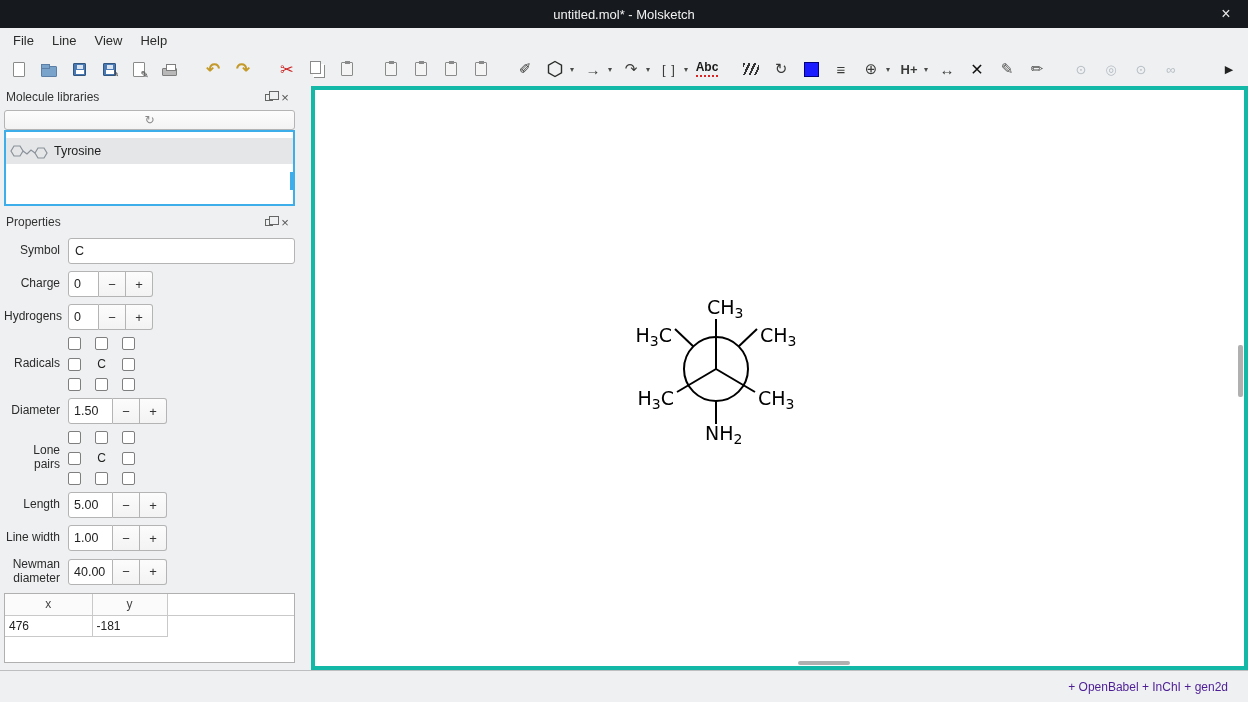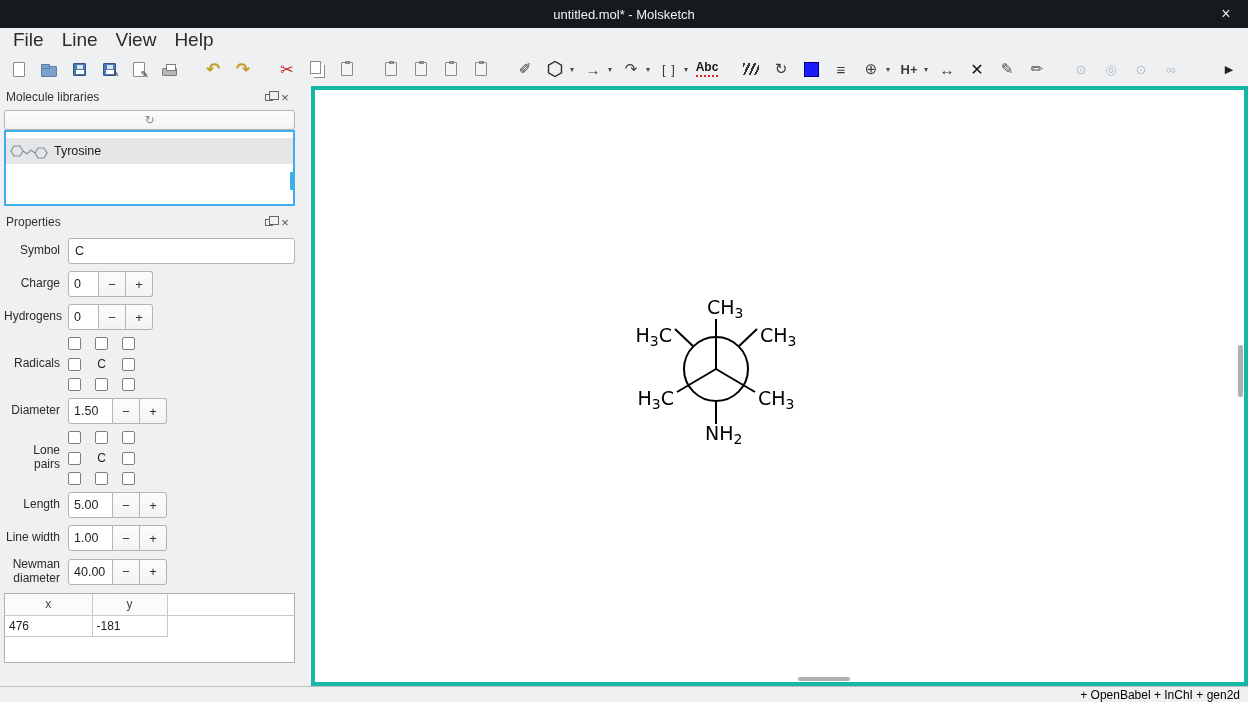--- a/index.html
+++ b/index.html
@@ -7,21 +7,21 @@
   body { font-family:"Liberation Sans","DejaVu Sans",sans-serif; font-size:13px; color:#2b2b2b; background:#eff0f1; overflow:hidden; }
   .window { width:1248px; height:702px; position:relative; display:flex; flex-direction:column; }
 
   
   .titlebar { height:28px; background:#16191d; color:#f2f2f2; display:flex; align-items:center; justify-content:center; position:relative; flex:none; }
   .titlebar .ttext { font-size:13px; }
   .titlebar .tclose { position:absolute; right:8px; top:0; width:28px; height:28px; display:flex; align-items:center; justify-content:center; color:#e8e8e8; font-size:16px; cursor:pointer; }
 
   
   .menubar { height:24px; background:#eff0f1; display:flex; align-items:center; padding-left:4px; flex:none; }
-  .menubar .mitem { padding:2px 9px; font-size:19px; color:#2b2b2b; border-radius:3px; }
+  .menubar .mitem { padding:2px 9px; font-size:13px; color:#2b2b2b; border-radius:3px; }
 
   
   .toolbar { height:34px; background:#eff0f1; display:flex; align-items:center; padding:0 4px; flex:none; }
   .tbtn { min-width:24px; height:26px; display:flex; align-items:center; justify-content:center; margin:0 3px; border-radius:3px; font-size:15px; color:#3a3a3a; cursor:pointer; flex:none; }
   .dd { width:10px; height:26px; display:flex; align-items:center; justify-content:center; font-size:8px; color:#4a4a4a; margin-left:-3px; margin-right:1px; cursor:pointer; flex:none; }
   .gap { width:14px; flex:none; }
   .yellow { color:#c49a2a; font-weight:bold; font-size:17px; }
   .red { color:#cc2222; font-size:16px; }
   .abc { font-size:12px; font-weight:bold; color:#1a1a1a; border-bottom:2px dotted #d22; line-height:1.1; }
   .bold-x { font-weight:bold; color:#111; font-size:16px; }
@@ -91,21 +91,21 @@
 
   
   .canvas { flex:1; background:#fff; border:4px solid #14b8a6; position:relative; overflow:hidden; }
   .newman { position:absolute; left:286px; top:193px; }
   .mol-t { font-family:"DejaVu Sans",sans-serif; font-size:19px; fill:#000; }
   .mol-t .sub { font-size:14px; }
   .vscroll { position:absolute; right:1px; top:255px; width:5px; height:52px; background:#b0b0b0; border-radius:2px; }
   .hscroll { position:absolute; bottom:1px; left:483px; width:52px; height:4px; background:#b0b0b0; border-radius:2px; }
 
   
-  .statusbar { height:16px; background:#eff0f1; border-top:1px solid #bdbebf; display:flex; align-items:center; justify-content:flex-end; padding-right:8px; font-size:12px; color:#000000; flex:none; }
+  .statusbar { height:32px; background:#eff0f1; border-top:1px solid #bdbebf; display:flex; align-items:center; justify-content:flex-end; padding-right:20px; font-size:12px; color:#4c1d95; flex:none; }
 </style>
 </head>
 <body>
 
 <div class="window">
 
   <div class="titlebar">
     <span class="ttext">untitled.mol* - Molsketch</span>
     <span class="tclose">×</span>
   </div>

